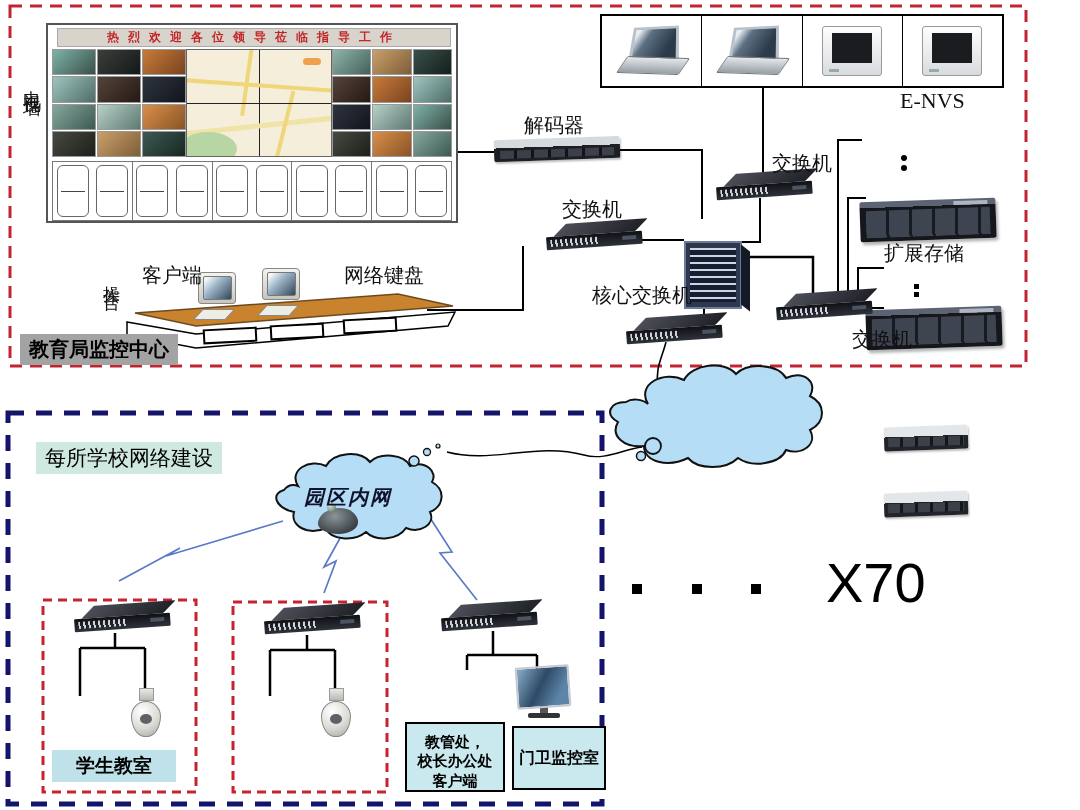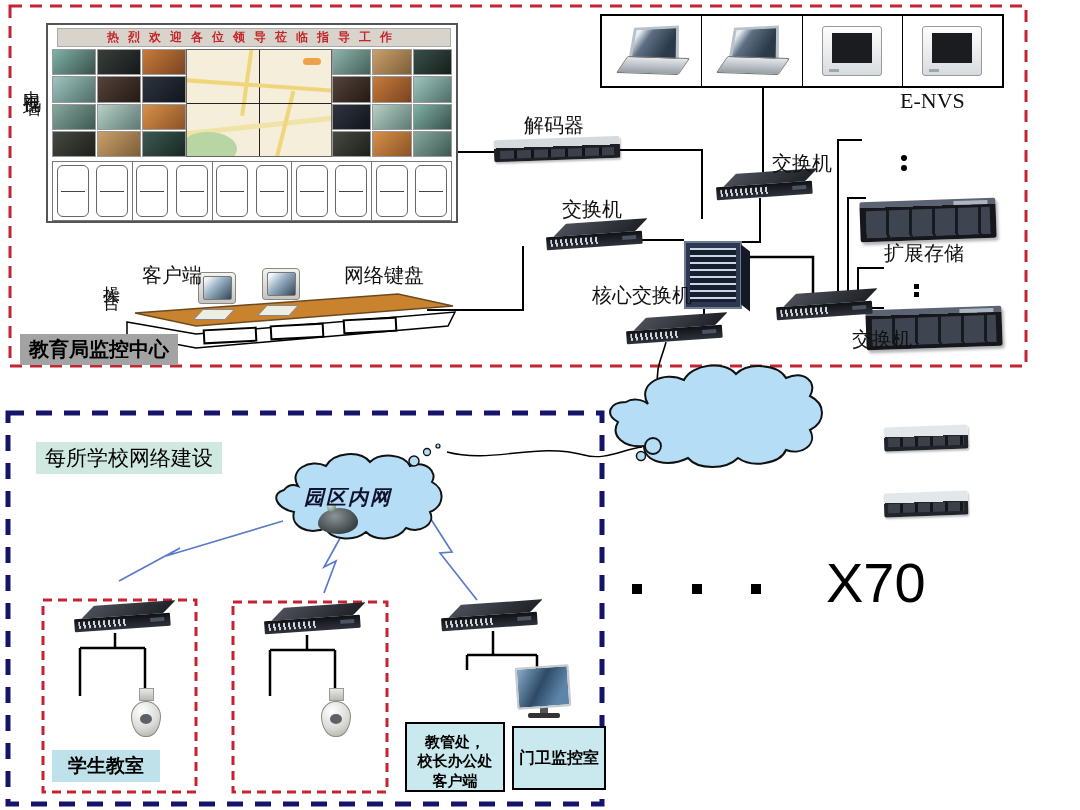--- a/index.html
+++ b/index.html
@@ -104,21 +104,21 @@
   .deskmon{width:56px;height:56px;}
   .deskmon .scr{width:50px;height:38px;border:2px solid #c6cacf;border-radius:2px;transform:rotate(-4deg);
         background:linear-gradient(120deg,#7fa3c0 5%,#2e4a66 45%,#5d85a8 80%);}
   .deskmon .stand{width:8px;height:8px;background:#555;margin:-3px auto 0;}
   .deskmon .foot{width:32px;height:5px;background:#333;margin:0 auto;border-radius:2px;}
 
   
   .chip{position:absolute;z-index:4;background:#a3a3a3;padding:2px 9px;font-weight:bold;font-size:20px;
         font-family:Liberation Serif, serif;color:#000;}
   .chip.ser{font-family:"Liberation Serif",serif;font-weight:normal;font-size:21px;background:#cfe8e0;}
-  .tag{position:absolute;z-index:4;background:#bfe2ea;padding:3px 16px;font-weight:bold;font-size:19px;
+  .tag{position:absolute;z-index:4;background:#bfe2ea;padding:3px 24px;font-weight:bold;font-size:19px;
         font-family:"Liberation Sans","DejaVu Sans",sans-serif;color:#000;white-space:nowrap;}
   .boxtag{position:absolute;z-index:4;background:#c9e9ee;border:2px solid #000;color:#000;
         font-family:"Liberation Sans","DejaVu Sans",sans-serif;font-weight:bold;
         display:flex;flex-direction:column;align-items:center;justify-content:center;text-align:center;}
 
   .equipbox{position:absolute;left:600px;top:14px;width:400px;height:70px;border:2px solid #000;
         display:flex;z-index:3;background:#fff;}
   .ecell{flex:1;display:flex;align-items:center;justify-content:center;border-left:1px solid #000;}
   .ecell:first-child{border-left:none;}
 

